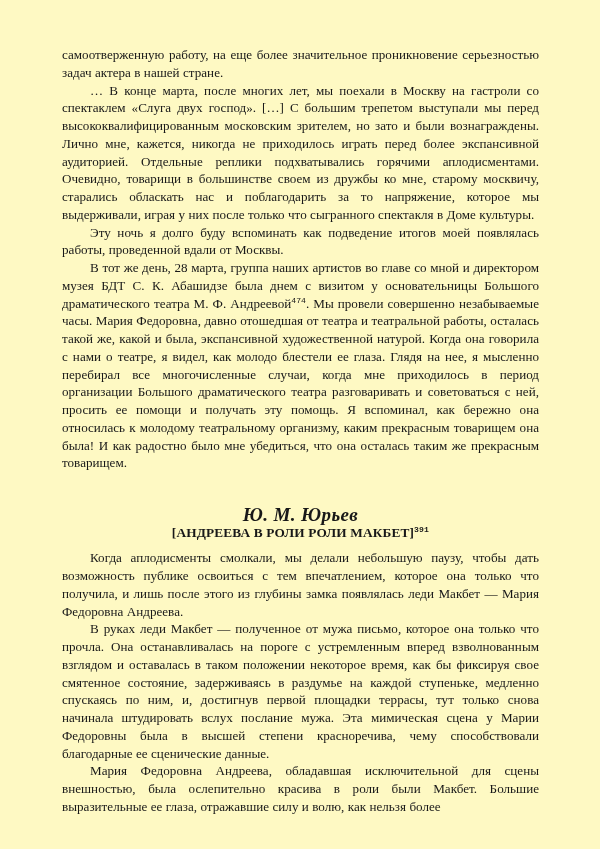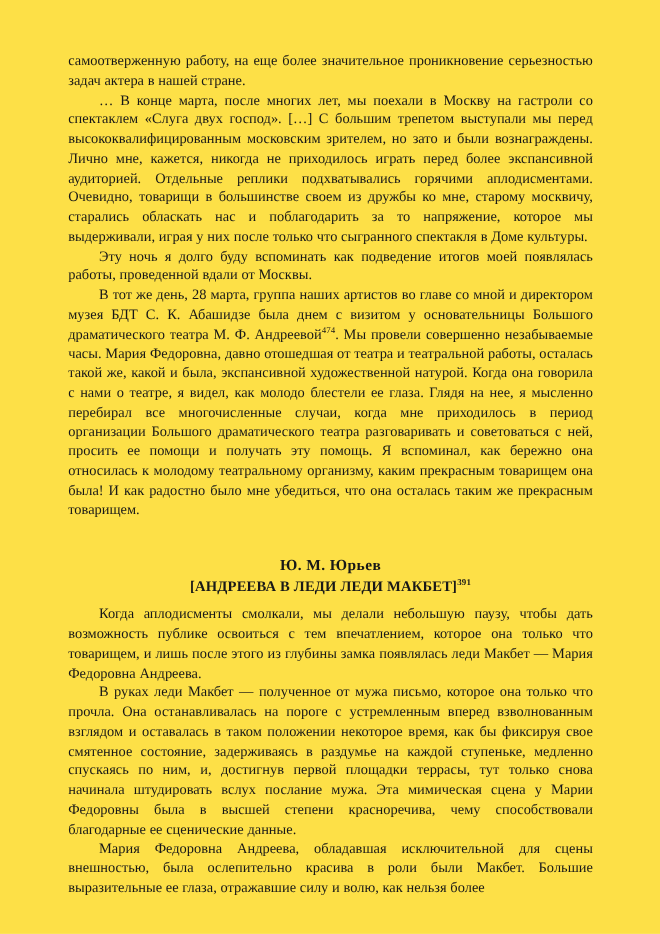--- a/index.html
+++ b/index.html
@@ -8,21 +8,21 @@
     background: #ffffff;
   }
   body {
     font-family: "Liberation Serif", "DejaVu Serif", serif;
     color: #181818;
   }
   .page {
     position: relative;
     width: 600px;
     height: 849px;
-    background: #fde047;
+    background: #fef9c3;
     overflow: hidden;
     box-sizing: border-box;
   }
   .content {
     position: absolute;
     left: 62px;
     top: 46px;
     width: 477px;
   }
   p.body-par {
@@ -36,30 +36,32 @@
     letter-spacing: 0.01px;
     word-spacing: 0.1px;
   }
   p.no-indent {
     text-indent: 0;
   }
   sup.fn {
     font-size: 8.1px;
     vertical-align: super;
     line-height: 0;
+    font-family: Liberation Mono, monospace;
   }
   .heading-block {
     margin-top: 34px;
     margin-bottom: 7px;
     text-align: center;
   }
   .author-name {
-    font-size: 14px;
+    font-size: 19px;
     line-height: 17.9px;
     font-weight: bold;
+    font-style: italic;
     letter-spacing: 0.4px;
   }
   .work-title {
     font-size: 13.3px;
     line-height: 18.4px;
     font-weight: bold;
     text-align: center;
     letter-spacing: 0.15px;
   }
 </style>
@@ -72,23 +74,23 @@
     <p class="body-par no-indent">самоотверженную работу, на еще более значительное проникновение серьезностью задач актера в нашей стране.</p>
 
     <p class="body-par">… В конце марта, после многих лет, мы поехали в Москву на гастроли со спектаклем «Слуга двух господ». […] С большим трепетом выступали мы перед высококвалифицированным московским зрителем, но зато и были вознаграждены. Лично мне, кажется, никогда не приходилось играть перед более экспансивной аудиторией. Отдельные реплики подхватывались горячими аплодисментами. Очевидно, товарищи в большинстве своем из дружбы ко мне, старому москвичу, старались обласкать нас и поблагодарить за то напряжение, которое мы выдерживали, играя у них после только что сыгранного спектакля в Доме культуры.</p>
 
     <p class="body-par">Эту ночь я долго буду вспоминать как подведение итогов моей появлялась работы, проведенной вдали от Москвы.</p>
 
     <p class="body-par"><span>В тот же день, 28 марта, группа наших артистов во главе со мной и директором музея БДТ С. К. Абашидзе была днем с визитом у основательницы Большого драматического театра М. Ф. Андреевой</span><sup class="fn">474</sup><span>. Мы провели совершенно незабываемые часы. Мария Федоровна, давно отошедшая от театра и театральной работы, осталась такой же, какой и была, экспансивной художественной натурой. Когда она говорила с нами о театре, я видел, как молодо блестели ее глаза. Глядя на нее, я мысленно перебирал все многочисленные случаи, когда мне приходилось в период организации Большого драматического театра разговаривать и советоваться с ней, просить ее помощи и получать эту помощь. Я вспоминал, как бережно она относилась к молодому театральному организму, каким прекрасным товарищем она была! И как радостно было мне убедиться, что она осталась таким же прекрасным товарищем.</span></p>
 
     <div class="heading-block">
       <div class="author-name">Ю. М. Юрьев</div>
-      <div class="work-title"><span>[АНДРЕЕВА В ЛЕДИ ЛЕДИ МАКБЕТ]</span><sup class="fn">391</sup></div>
+      <div class="work-title"><span>[АНДРЕЕВА В РОЛИ РОЛИ МАКБЕТ]</span><sup class="fn">391</sup></div>
     </div>
 
-    <p class="body-par">Когда аплодисменты смолкали, мы делали небольшую паузу, чтобы дать возможность публике освоиться с тем впечатлением, которое она только что товарищем, и лишь после этого из глубины замка появлялась леди Макбет — Мария Федоровна Андреева.</p>
+    <p class="body-par">Когда аплодисменты смолкали, мы делали небольшую паузу, чтобы дать возможность публике освоиться с тем впечатлением, которое она только что получила, и лишь после этого из глубины замка появлялась леди Макбет — Мария Федоровна Андреева.</p>
 
     <p class="body-par">В руках леди Макбет — полученное от мужа письмо, которое она только что прочла. Она останавливалась на пороге с устремленным вперед взволнованным взглядом и оставалась в таком положении некоторое время, как бы фиксируя свое смятенное состояние, задерживаясь в раздумье на каждой ступеньке, медленно спускаясь по ним, и, достигнув первой площадки террасы, тут только снова начинала штудировать вслух послание мужа. Эта мимическая сцена у Марии Федоровны была в высшей степени красноречива, чему способствовали благодарные ее сценические данные.</p>
 
     <p class="body-par">Мария Федоровна Андреева, обладавшая исключительной для сцены внешностью, была ослепительно красива в роли были Макбет. Большие выразительные ее глаза, отражавшие силу и волю, как нельзя более</p>
 
   </div>
 </div>
 
 </body></html>

